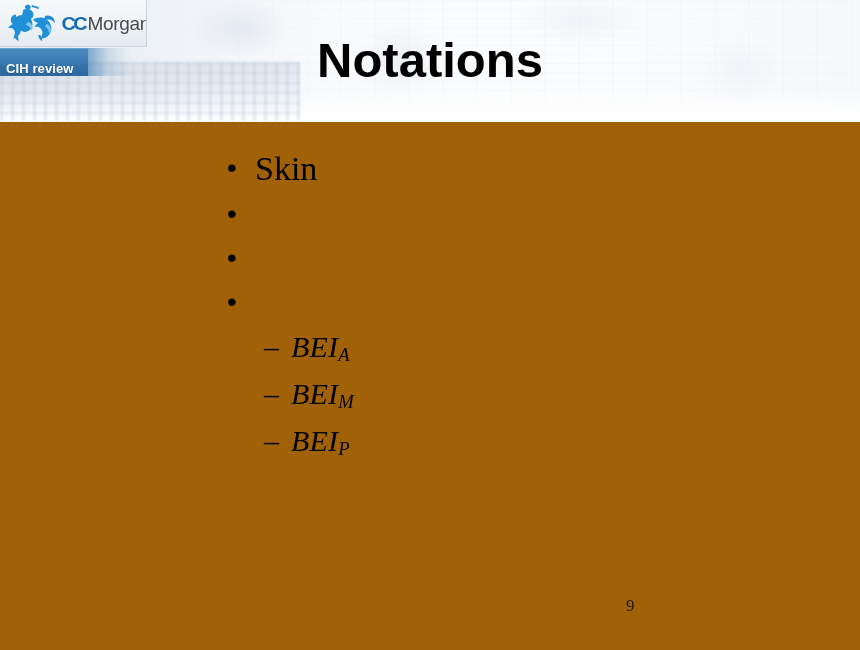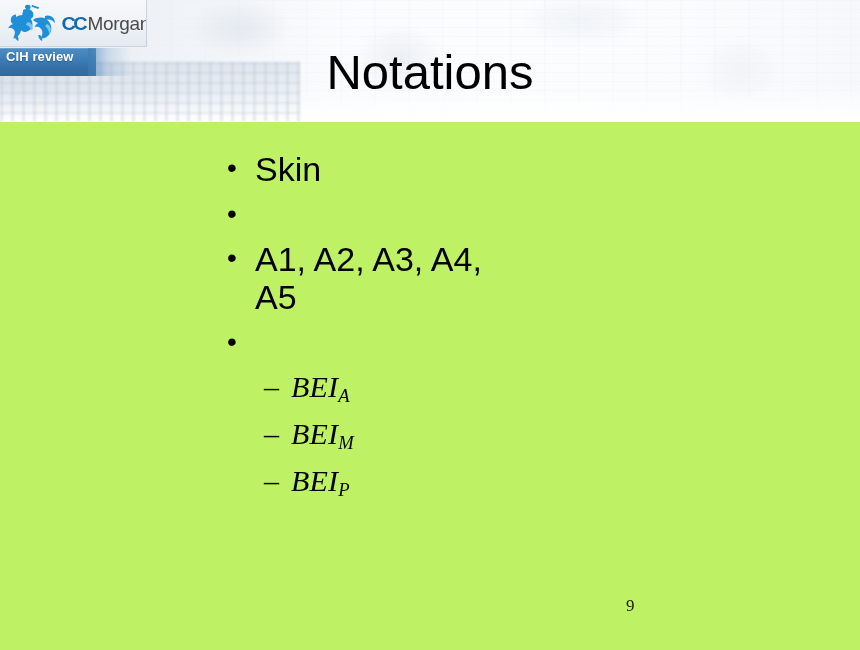--- a/index.html
+++ b/index.html
@@ -13,21 +13,21 @@
     position: relative;
     overflow: hidden;
     font-family: "Liberation Sans", sans-serif;
     -webkit-font-smoothing: antialiased;
   }
 
   
   .slide {
     position: absolute;
     inset: 0;
-    background: #bef264;
+    background: #a16207;
   }
 
   
   .header-band {
     position: absolute;
     left: 0;
     top: 0;
     width: 860px;
     height: 122px;
     overflow: hidden;
@@ -111,27 +111,27 @@
     letter-spacing: -0.3px;
     margin-left: 3px;
     text-align: center;
   }
 
   
   .section-tab {
     position: absolute;
     left: 0;
     top: 48px;
-    width: 96px;
+    width: 88px;
     height: 28px;
     background: linear-gradient(180deg, #4c8cc2 0%, #3c7cb4 42%, #336ea6 72%, #2f6aa0 100%);
     border-top: 1px solid #6aa3d2;
     box-sizing: border-box;
     display: flex;
-    align-items: flex-start;
+    align-items: flex-end;
   }
   .section-tab-label {
     color: #ffffff;
     font-family: "Liberation Sans", sans-serif;
     font-size: 13px;
     font-weight: bold;
     margin-left: 6px;
     letter-spacing: 0.1px;
     text-shadow: 0 1px 1px rgba(20,60,100,0.45);
   }
@@ -141,26 +141,26 @@
     top: 48px;
     width: 44px;
     height: 28px;
     background: linear-gradient(90deg, rgba(60,124,180,0.62) 0%, rgba(120,164,200,0.30) 45%, rgba(255,255,255,0) 100%);
   }
 
   
   .slide-title {
     position: absolute;
     left: 0;
-    top: 48px;
+    top: 36px;
     width: 860px;
     text-align: center;
     font-family: "Liberation Sans", sans-serif;
     font-size: 49px;
-    font-weight: normal;
+    font-weight: bold;
     color: #000000;
     letter-spacing: 0px;
     line-height: 1;
   }
 
   
   .body-content {
     position: absolute;
     left: 220px;
     top: 150px;
@@ -181,20 +181,21 @@
     font-size: 28px;
     line-height: 1.28;
     color: #000000;
     text-align: left;
     padding-left: 7px;
     box-sizing: border-box;
   }
   .bullet-text {
     flex: 1 1 auto;
     max-width: 270px;
+    font-family: Liberation Serif, serif;
   }
   .bullet-text sup {
     font-size: 0.50em;
     vertical-align: super;
     line-height: 0;
   }
 
   
   .sub-list {
     margin-top: 12px;
@@ -287,21 +288,20 @@
       <span class="bullet-marker">•</span>
       <span class="bullet-text">Skin</span>
     </div>
 
     <div class="bullet-row">
       <span class="bullet-marker">•</span>
     </div>
 
     <div class="bullet-row">
       <span class="bullet-marker">•</span>
-      <span class="bullet-text">A1, A2, A3, A4, A5</span>
     </div>
 
     <div class="bullet-row">
       <span class="bullet-marker">•</span>
     </div>
 
     <div class="sub-list">
 
       <div class="sub-row">
         <span class="sub-marker">–</span>

